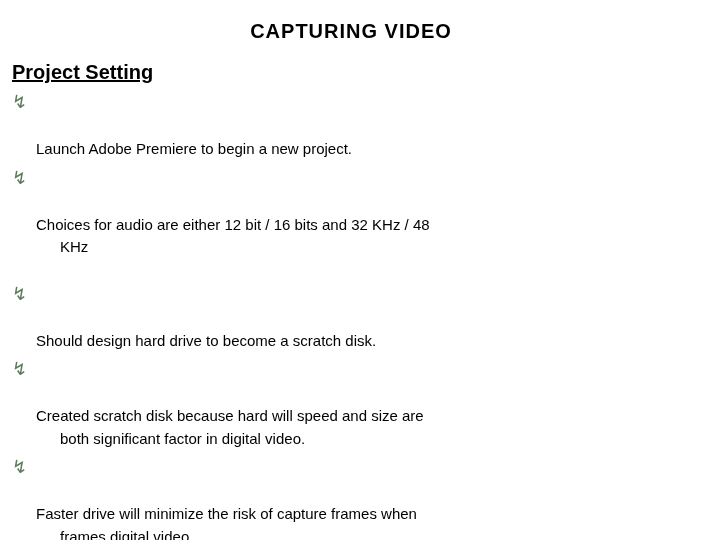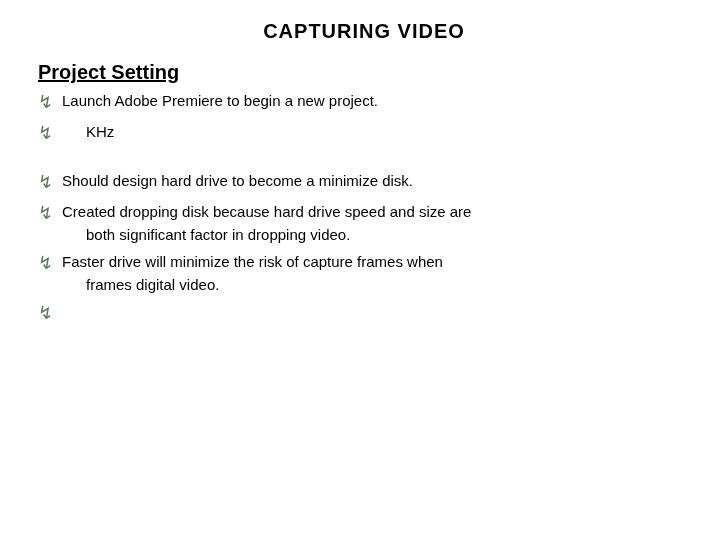--- a/index.html
+++ b/index.html
@@ -14,21 +14,21 @@
       background: #ffffff;
       font-family: Arial, sans-serif;
       font-size: 15px;
       color: #000000;
       overflow: hidden;
     }
 
     .page {
       width: 720px;
       height: 540px;
-      padding: 20px 30px 20px 38px;
+      padding: 20px 30px 20px 12px;
       display: flex;
       flex-direction: column;
     }
 
     .main-title {
       text-align: center;
       font-size: 20px;
       font-weight: bold;
       margin-bottom: 18px;
       letter-spacing: 1px;
@@ -62,20 +62,21 @@
       width: 22px;
       min-width: 22px;
       font-size: 18px;
       margin-right: 2px;
       margin-top: -1px;
       color: #5a7a5a;
     }
 
     .bullet-text {
       flex: 1;
+      margin-top: 48px;
     }
 
     .indent {
       padding-left: 24px;
       display: block;
     }
   </style>
 </head>
 <body>
 
@@ -89,40 +90,41 @@
     <ul class="bullet-list">
       <li>
         <span class="bullet-icon">↯</span>
         <span class="bullet-text">
           <span>Launch Adobe Premiere to begin a new project.</span>
         </span>
       </li>
       <li>
         <span class="bullet-icon">↯</span>
         <span class="bullet-text">
+          <span>Choices for audio are either 12 bit / 16 bits and 32 KHz / 48</span>
           <span class="indent">KHz</span>
         </span>
       </li>
     </ul>
   </div>
 
   <div class="section">
 
     <ul class="bullet-list">
       <li>
         <span class="bullet-icon">↯</span>
         <span class="bullet-text">
-          <span>Should design hard drive to become a minimize disk.</span>
+          <span>Should design hard drive to become a scratch disk.</span>
         </span>
       </li>
       <li>
         <span class="bullet-icon">↯</span>
         <span class="bullet-text">
-          <span>Created dropping disk because hard drive speed and size are</span>
-          <span class="indent">both significant factor in dropping video.</span>
+          <span>Created scratch disk because hard will speed and size are</span>
+          <span class="indent">both significant factor in digital video.</span>
         </span>
       </li>
       <li>
         <span class="bullet-icon">↯</span>
         <span class="bullet-text">
           <span>Faster drive will minimize the risk of capture frames when</span>
           <span class="indent">frames digital video.</span>
         </span>
       </li>
       <li>

